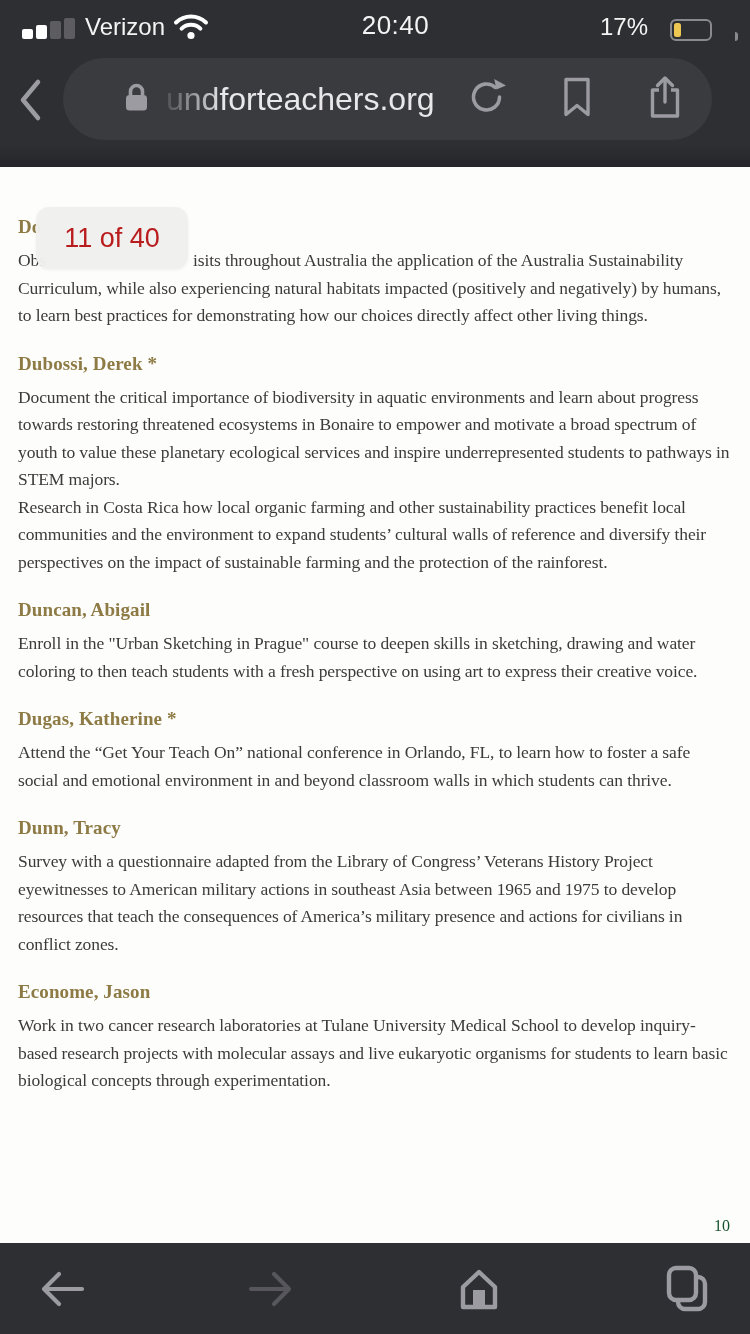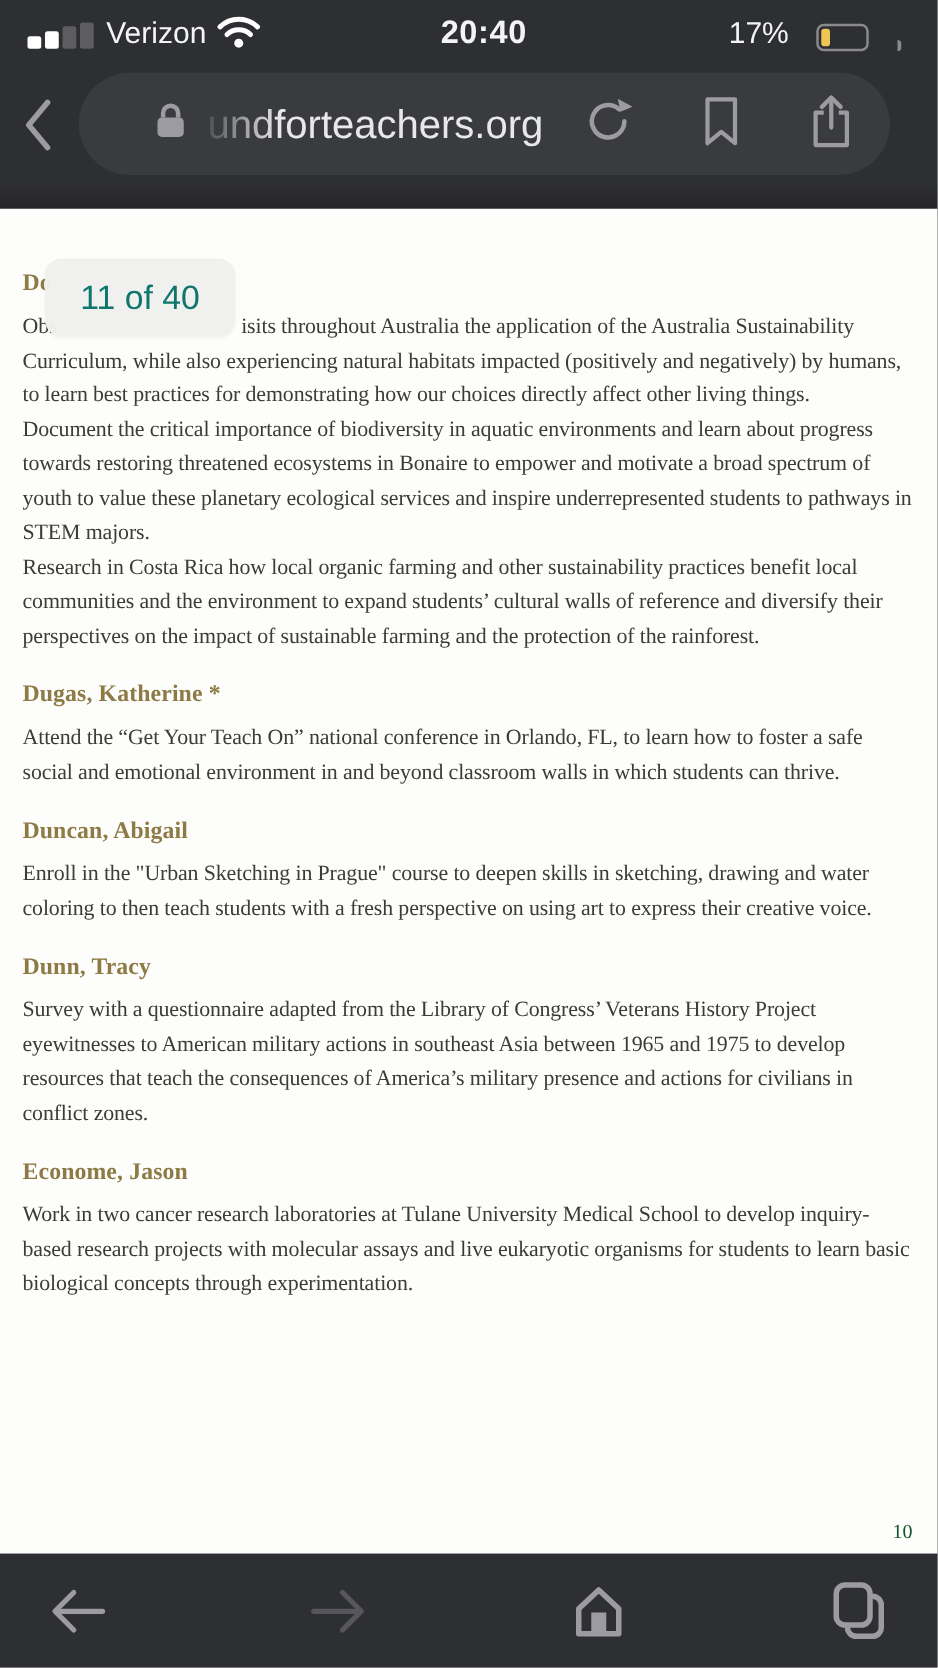--- a/index.html
+++ b/index.html
@@ -4,29 +4,29 @@
 <style>
   html,body{margin:0;padding:0;}
   body{
     width:750px;height:1334px;position:relative;overflow:hidden;
     background:#2e2f33;font-family:"Liberation Sans",sans-serif;
     -webkit-font-smoothing:antialiased;
   }
   
   .chrome-top{position:absolute;top:0;left:0;width:750px;height:167px;
     background:linear-gradient(#2e2f33 0 145px,#26262a 167px);}
-  .status-row{position:absolute;top:0;left:0;right:17px;height:50px;
+  .status-row{position:absolute;top:0;left:0;right:0;height:50px;
     display:flex;align-items:center;padding:12px 12px;box-sizing:border-box;color:#f4f4f5;}
   .signal{display:flex;align-items:flex-end;gap:3px;margin:6px 6px 0 10px;}
   .signal .bar{width:11px;border-radius:2px;background:#5c5c61;}
   .signal .bar.on{background:#ffffff;}
   .carrier{font-size:24px;margin:4px 8px 0 4px;}
   .wifi{margin-top:6px;}
   .clock{position:absolute;left:0;right:0;top:10px;text-align:center;
-    font-size:26px;font-weight:700;letter-spacing:.5px;margin-left:41px;}
+    font-size:26px;font-weight:400;letter-spacing:.5px;margin-left:41px;}
   .batt-wrap{margin-left:auto;display:flex;align-items:flex-end;gap:22px;margin-top:4px;}
   .batt-pct{font-size:24px;}
   .batt-body{width:42px;height:22px;border:2px solid #8a8a8e;border-radius:6px;
     position:relative;box-sizing:border-box;}
   .batt-fill{position:absolute;left:2px;top:2px;bottom:2px;width:7px;border-radius:2.5px;}
   .batt-cap{width:3px;height:9px;background:#8a8a8e;border-radius:0 3px 3px 0;margin-left:1px;}
   
   .url-row{position:absolute;top:55px;left:0;right:0;height:90px;}
   .nav-back{position:absolute;left:16px;top:22px;width:28px;height:46px;}
   .omnibox{position:absolute;left:63px;top:3px;width:649px;height:82px;border-radius:41px;
@@ -45,21 +45,21 @@
     color:#8d7a44;margin:23px 0 9px 0;letter-spacing:.1px;}
   .entry:first-child h3{margin-top:0;}
   .entry p{font-family:"Liberation Serif",serif;font-size:17.5px;line-height:27.5px;
     color:#3c3b38;margin:0;letter-spacing:-0.1px;}
   .covered-gap{display:inline-block;width:147px;}
   .page-num{position:absolute;right:20px;bottom:8px;font-family:"Liberation Serif",serif;
     font-size:16px;color:#14532d;}
   
   .page-badge{position:absolute;left:36px;top:207px;width:152px;height:62px;z-index:6;
     background:rgba(240,240,237,.97);border-radius:13px;display:flex;align-items:center;
-    justify-content:center;font-size:27px;color:#0f766e;
+    justify-content:center;font-size:27px;color:#b91c1c;
     box-shadow:0 1px 3px rgba(0,0,0,.06);}
   
   .toolbar{position:absolute;left:0;bottom:0;width:750px;height:91px;background:#2e2f33;
     display:flex;align-items:center;justify-content:space-between;
     padding:0 32px;box-sizing:border-box;}
   .tb-btn{display:flex;align-items:center;justify-content:center;width:60px;height:60px;}
 </style>
 </head>
 <body>
 
@@ -128,35 +128,36 @@
 </header>
 
 <main class="page">
   <div id="entries-host">
   <section class="entry">
     <h3 class="entry-name">Do</h3>
     <p class="entry-body"><span>Obs</span><span class="covered-gap"></span><span>isits throughout Australia the application of the Australia Sustainability Curriculum, while also experiencing natural habitats impacted (positively and negatively) by humans, to learn best practices for demonstrating how our choices directly affect other living things.</span></p>
   </section>
 
   <section class="entry">
+    <h3 class="entry-name">Dubossi, Derek *</h3>
     <p class="entry-body">Document the critical importance of biodiversity in aquatic environments and learn about progress towards restoring threatened ecosystems in Bonaire to empower and motivate a broad spectrum of youth to value these planetary ecological services and inspire underrepresented students to pathways in STEM majors.</p>
   </section>
 
   <section class="entry">
     <p class="entry-body">Research in Costa Rica how local organic farming and other sustainability practices benefit local communities and the environment to expand students’ cultural walls of reference and diversify their perspectives on the impact of sustainable farming and the protection of the rainforest.</p>
+  </section>
+
+  <section class="entry">
+    <h3 class="entry-name">Duncan, Abigail</h3>
+    <p class="entry-body">Enroll in the "Urban Sketching in Prague" course to deepen skills in sketching, drawing and water coloring to then teach students with a fresh perspective on using art to express their creative voice.</p>
   </section>
 
   <section class="entry">
     <h3 class="entry-name">Dugas, Katherine *</h3>
     <p class="entry-body">Attend the “Get Your Teach On” national conference in Orlando, FL, to learn how to foster a safe social and emotional environment in and beyond classroom walls in which students can thrive.</p>
-  </section>
-
-  <section class="entry">
-    <h3 class="entry-name">Duncan, Abigail</h3>
-    <p class="entry-body">Enroll in the "Urban Sketching in Prague" course to deepen skills in sketching, drawing and water coloring to then teach students with a fresh perspective on using art to express their creative voice.</p>
   </section>
 
   <section class="entry">
     <h3 class="entry-name">Dunn, Tracy</h3>
     <p class="entry-body">Survey with a questionnaire adapted from the Library of Congress’ Veterans History Project eyewitnesses to American military actions in southeast Asia between 1965 and 1975 to develop resources that teach the consequences of America’s military presence and actions for civilians in conflict zones.</p>
   </section>
 
   <section class="entry">
   </section>
 

